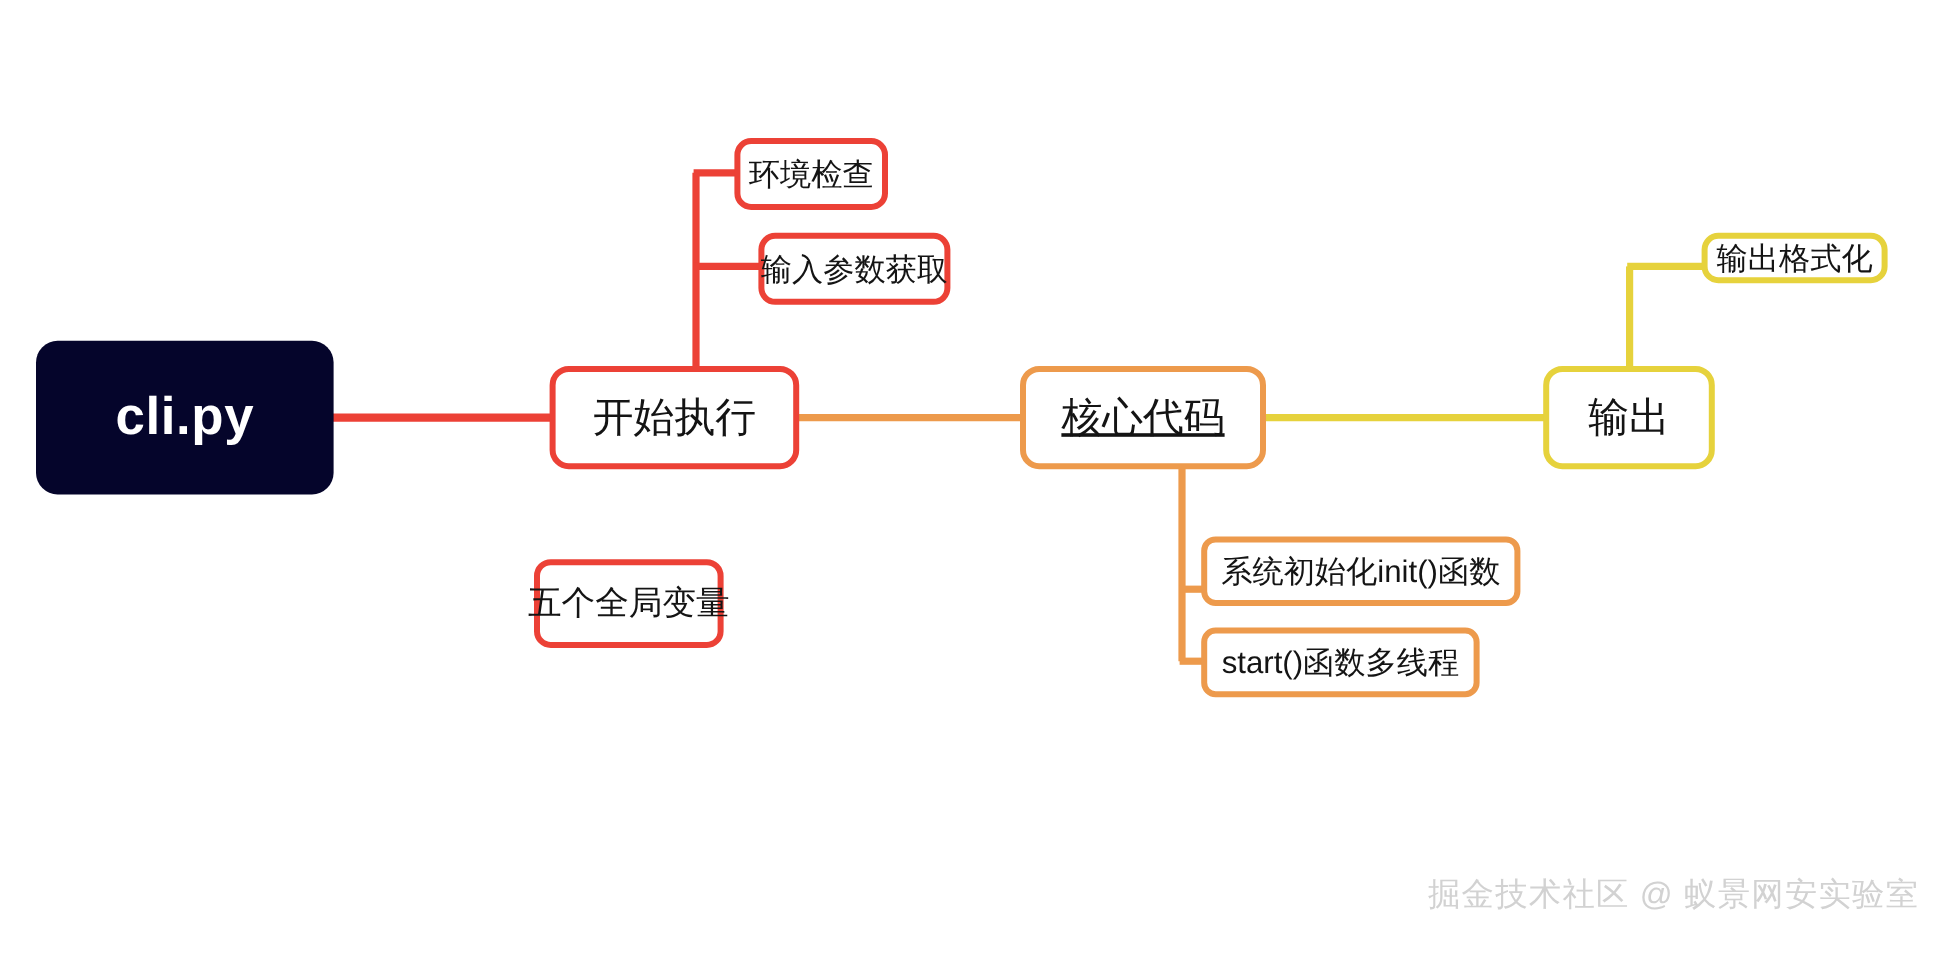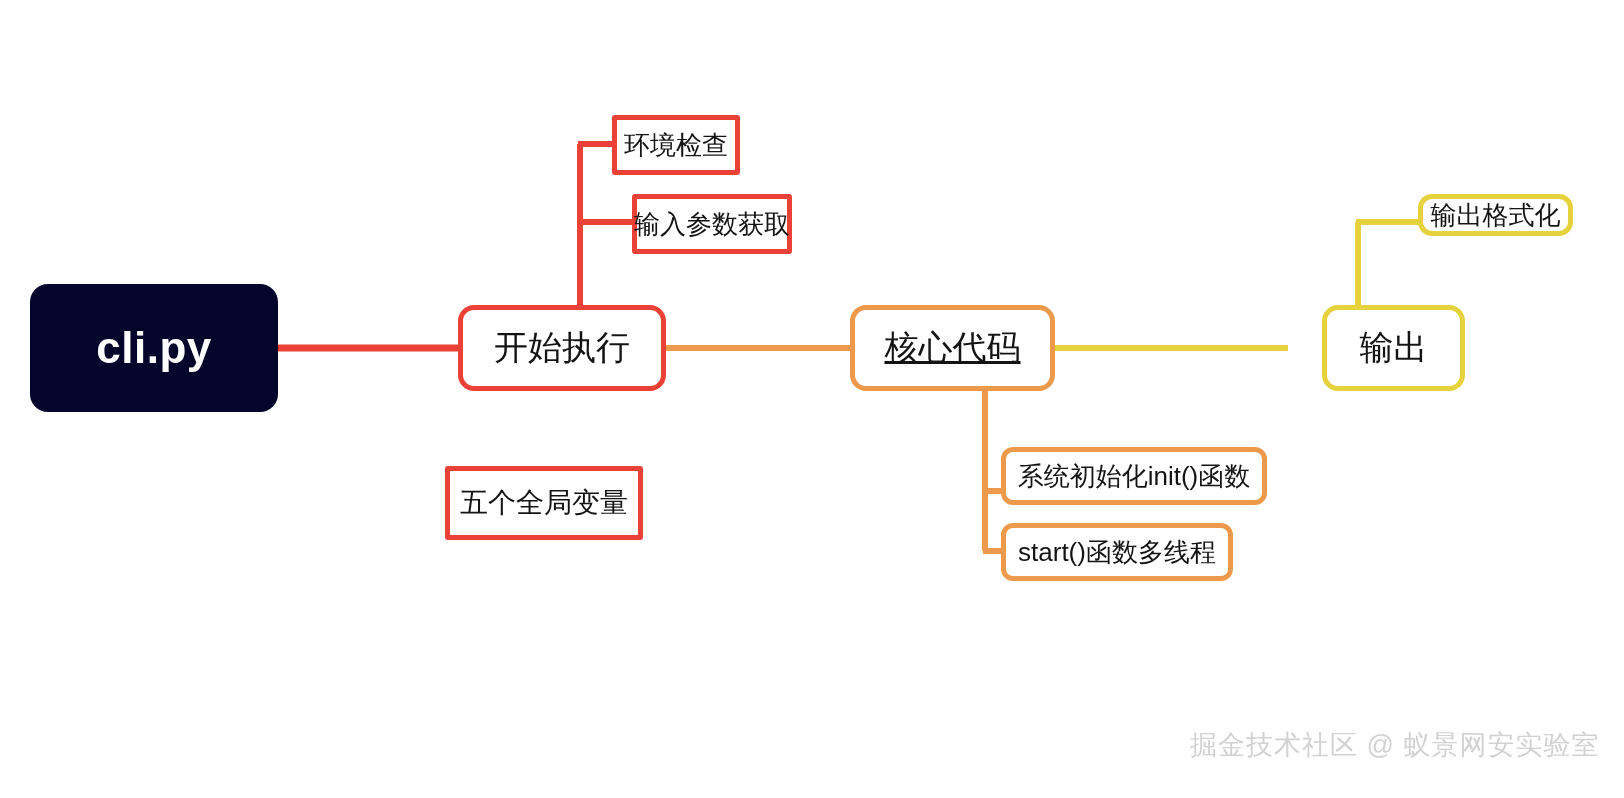--- a/index.html
+++ b/index.html
@@ -45,34 +45,33 @@
     border-radius: 18px;
     font-weight: bold;
     letter-spacing: 0.5px;
   }
   .node-red {
     border: 5px solid #ec4136;
     border-radius: 16px;
   }
   .node-red-sm {
     border: 5px solid #ec4136;
-    border-radius: 3px;
+    border-radius: 14px;
   }
   .node-orange {
     border: 5px solid #ed9a4c;
     border-radius: 16px;
   }
   .node-orange-sm {
     border: 5px solid #ed9a4c;
     border-radius: 12px;
   }
   .node-yellow {
     border: 5px solid #e6d23c;
     border-radius: 16px;
-    margin-left: 36px;
   }
   .node-yellow-sm {
     border: 5px solid #e6d23c;
     border-radius: 14px;
   }
   .watermark {
     position: absolute;
     color: #d2d2d2;
     font-size: 27px;
     white-space: nowrap;
@@ -114,21 +113,21 @@
   </div>
 
   <div class="node node-red-sm" style="left:612px; top:115px; width:128px; height:60px; font-size:26px;">
     <span>环境检查</span>
   </div>
 
   <div class="node node-red-sm" style="left:632px; top:194px; width:160px; height:60px; font-size:26px;">
     <span>输入参数获取</span>
   </div>
 
-  <div class="node node-red-sm" style="left:445px; top:466px; width:198px; height:74px; font-size:28px;">
+  <div class="node node-red-sm" style="left:445px; top:466px; width:158px; height:74px; font-size:28px;">
     <span>五个全局变量</span>
   </div>
 
   <div class="node node-orange" style="left:850px; top:305px; width:205px; height:86px; font-size:34px;text-decoration:underline;">
     <span>核心代码</span>
   </div>
 
   <div class="node node-orange-sm" style="left:1001px; top:447px; width:266px; height:58px; font-size:26px;">
     <span>系统初始化init()函数</span>
   </div>

